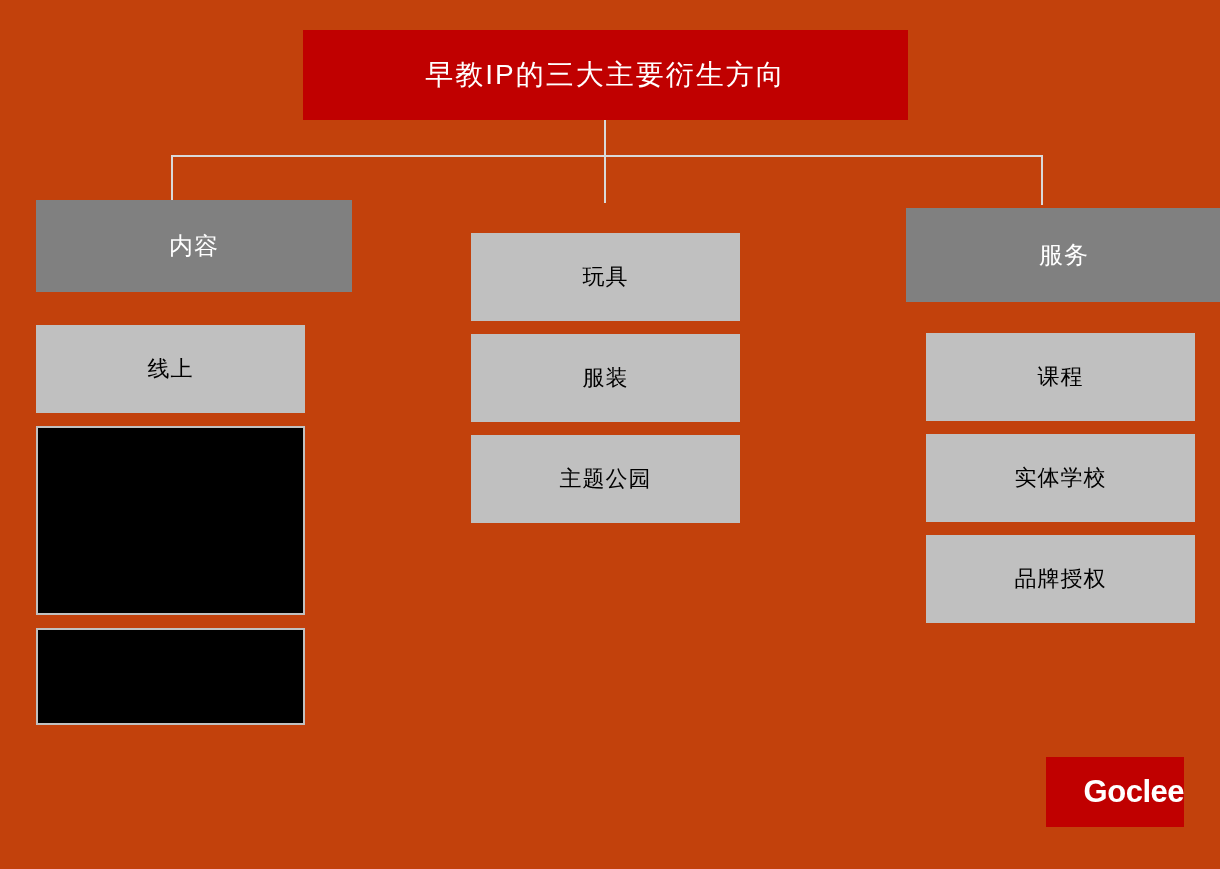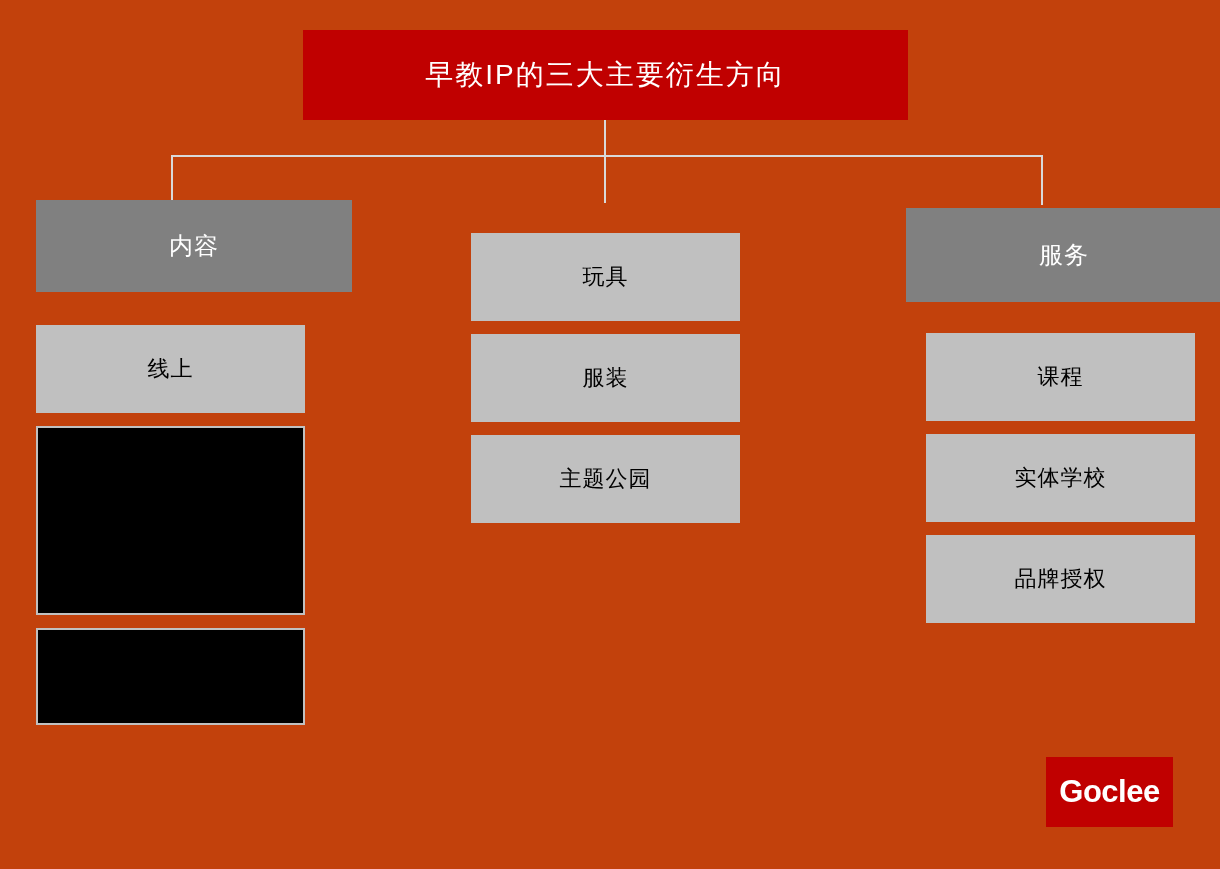--- a/index.html
+++ b/index.html
@@ -134,26 +134,26 @@
   }
   .sub-box.empty.short {
     height: 97px;
   }
 
   
   .logo {
     position: absolute;
     left: 1046px;
     top: 757px;
-    width: 127px;
+    width: 138px;
     height: 70px;
     background: #c00000;
     display: flex;
     align-items: center;
-    justify-content: center;
+    justify-content: flex-end;
   }
   .logo-text {
     color: #ffffff;
     font-size: 31px;
     font-weight: bold;
     letter-spacing: -0.5px;
   }
 </style>
 </head>
 <body>

